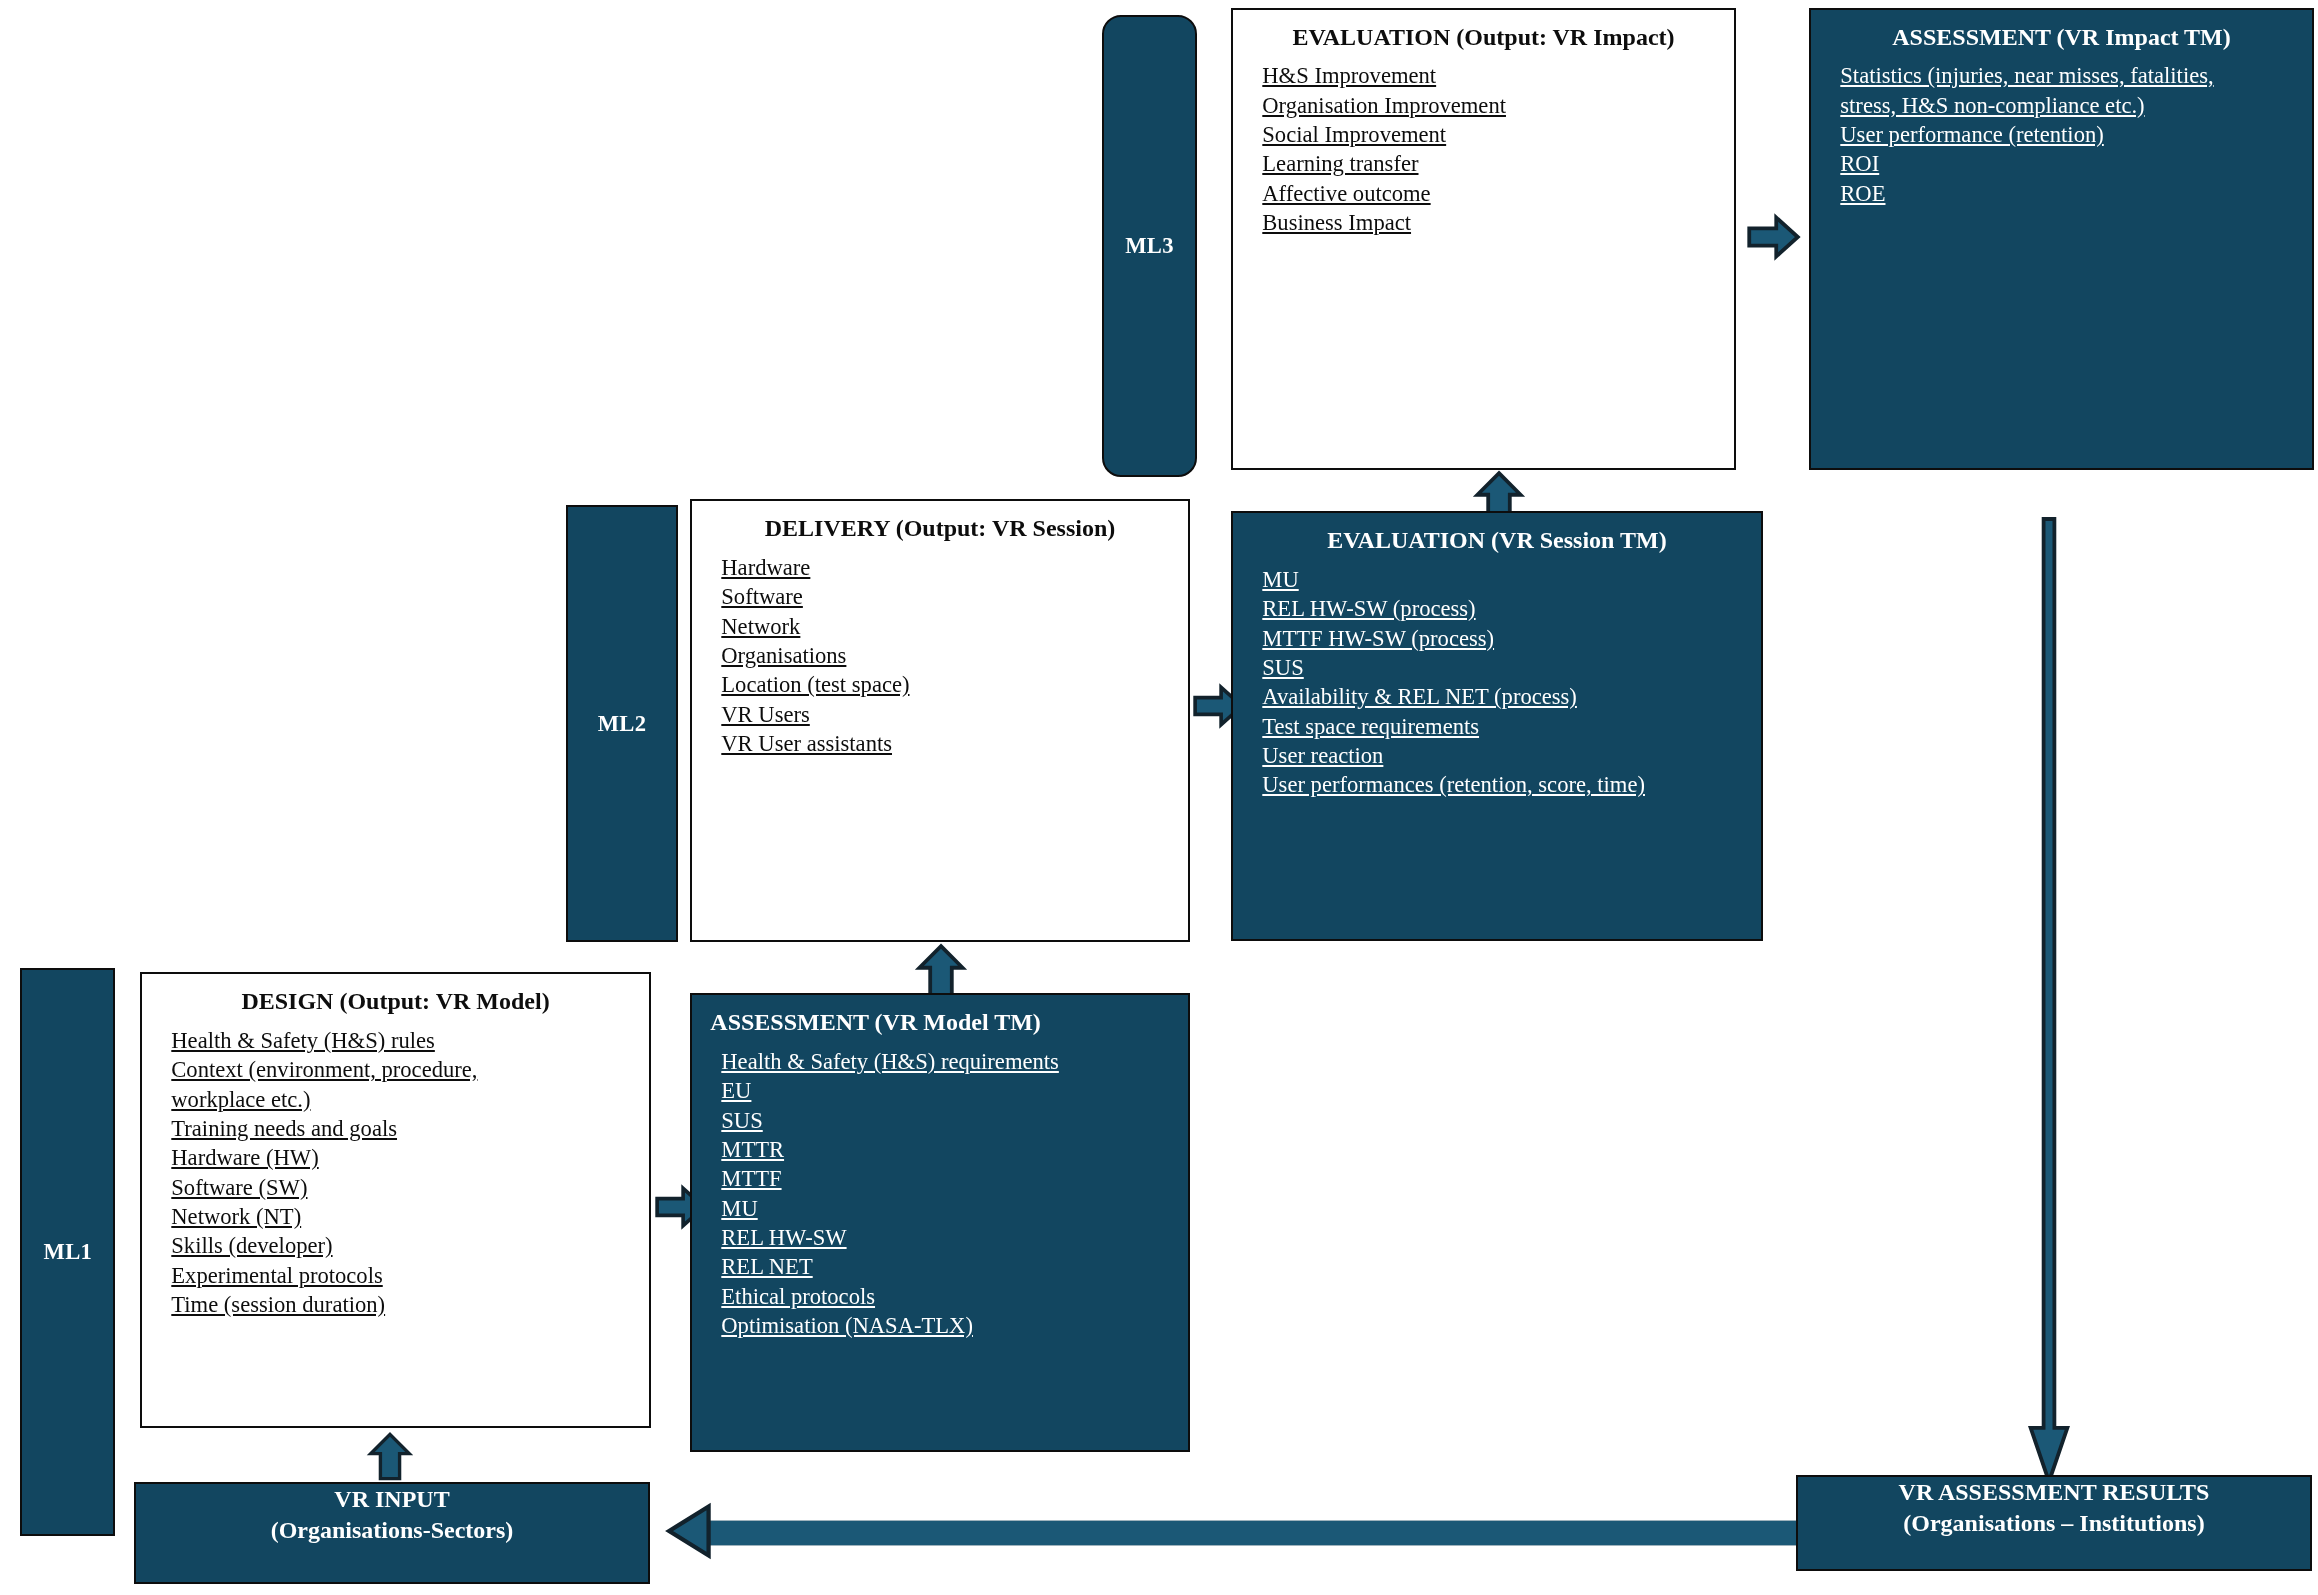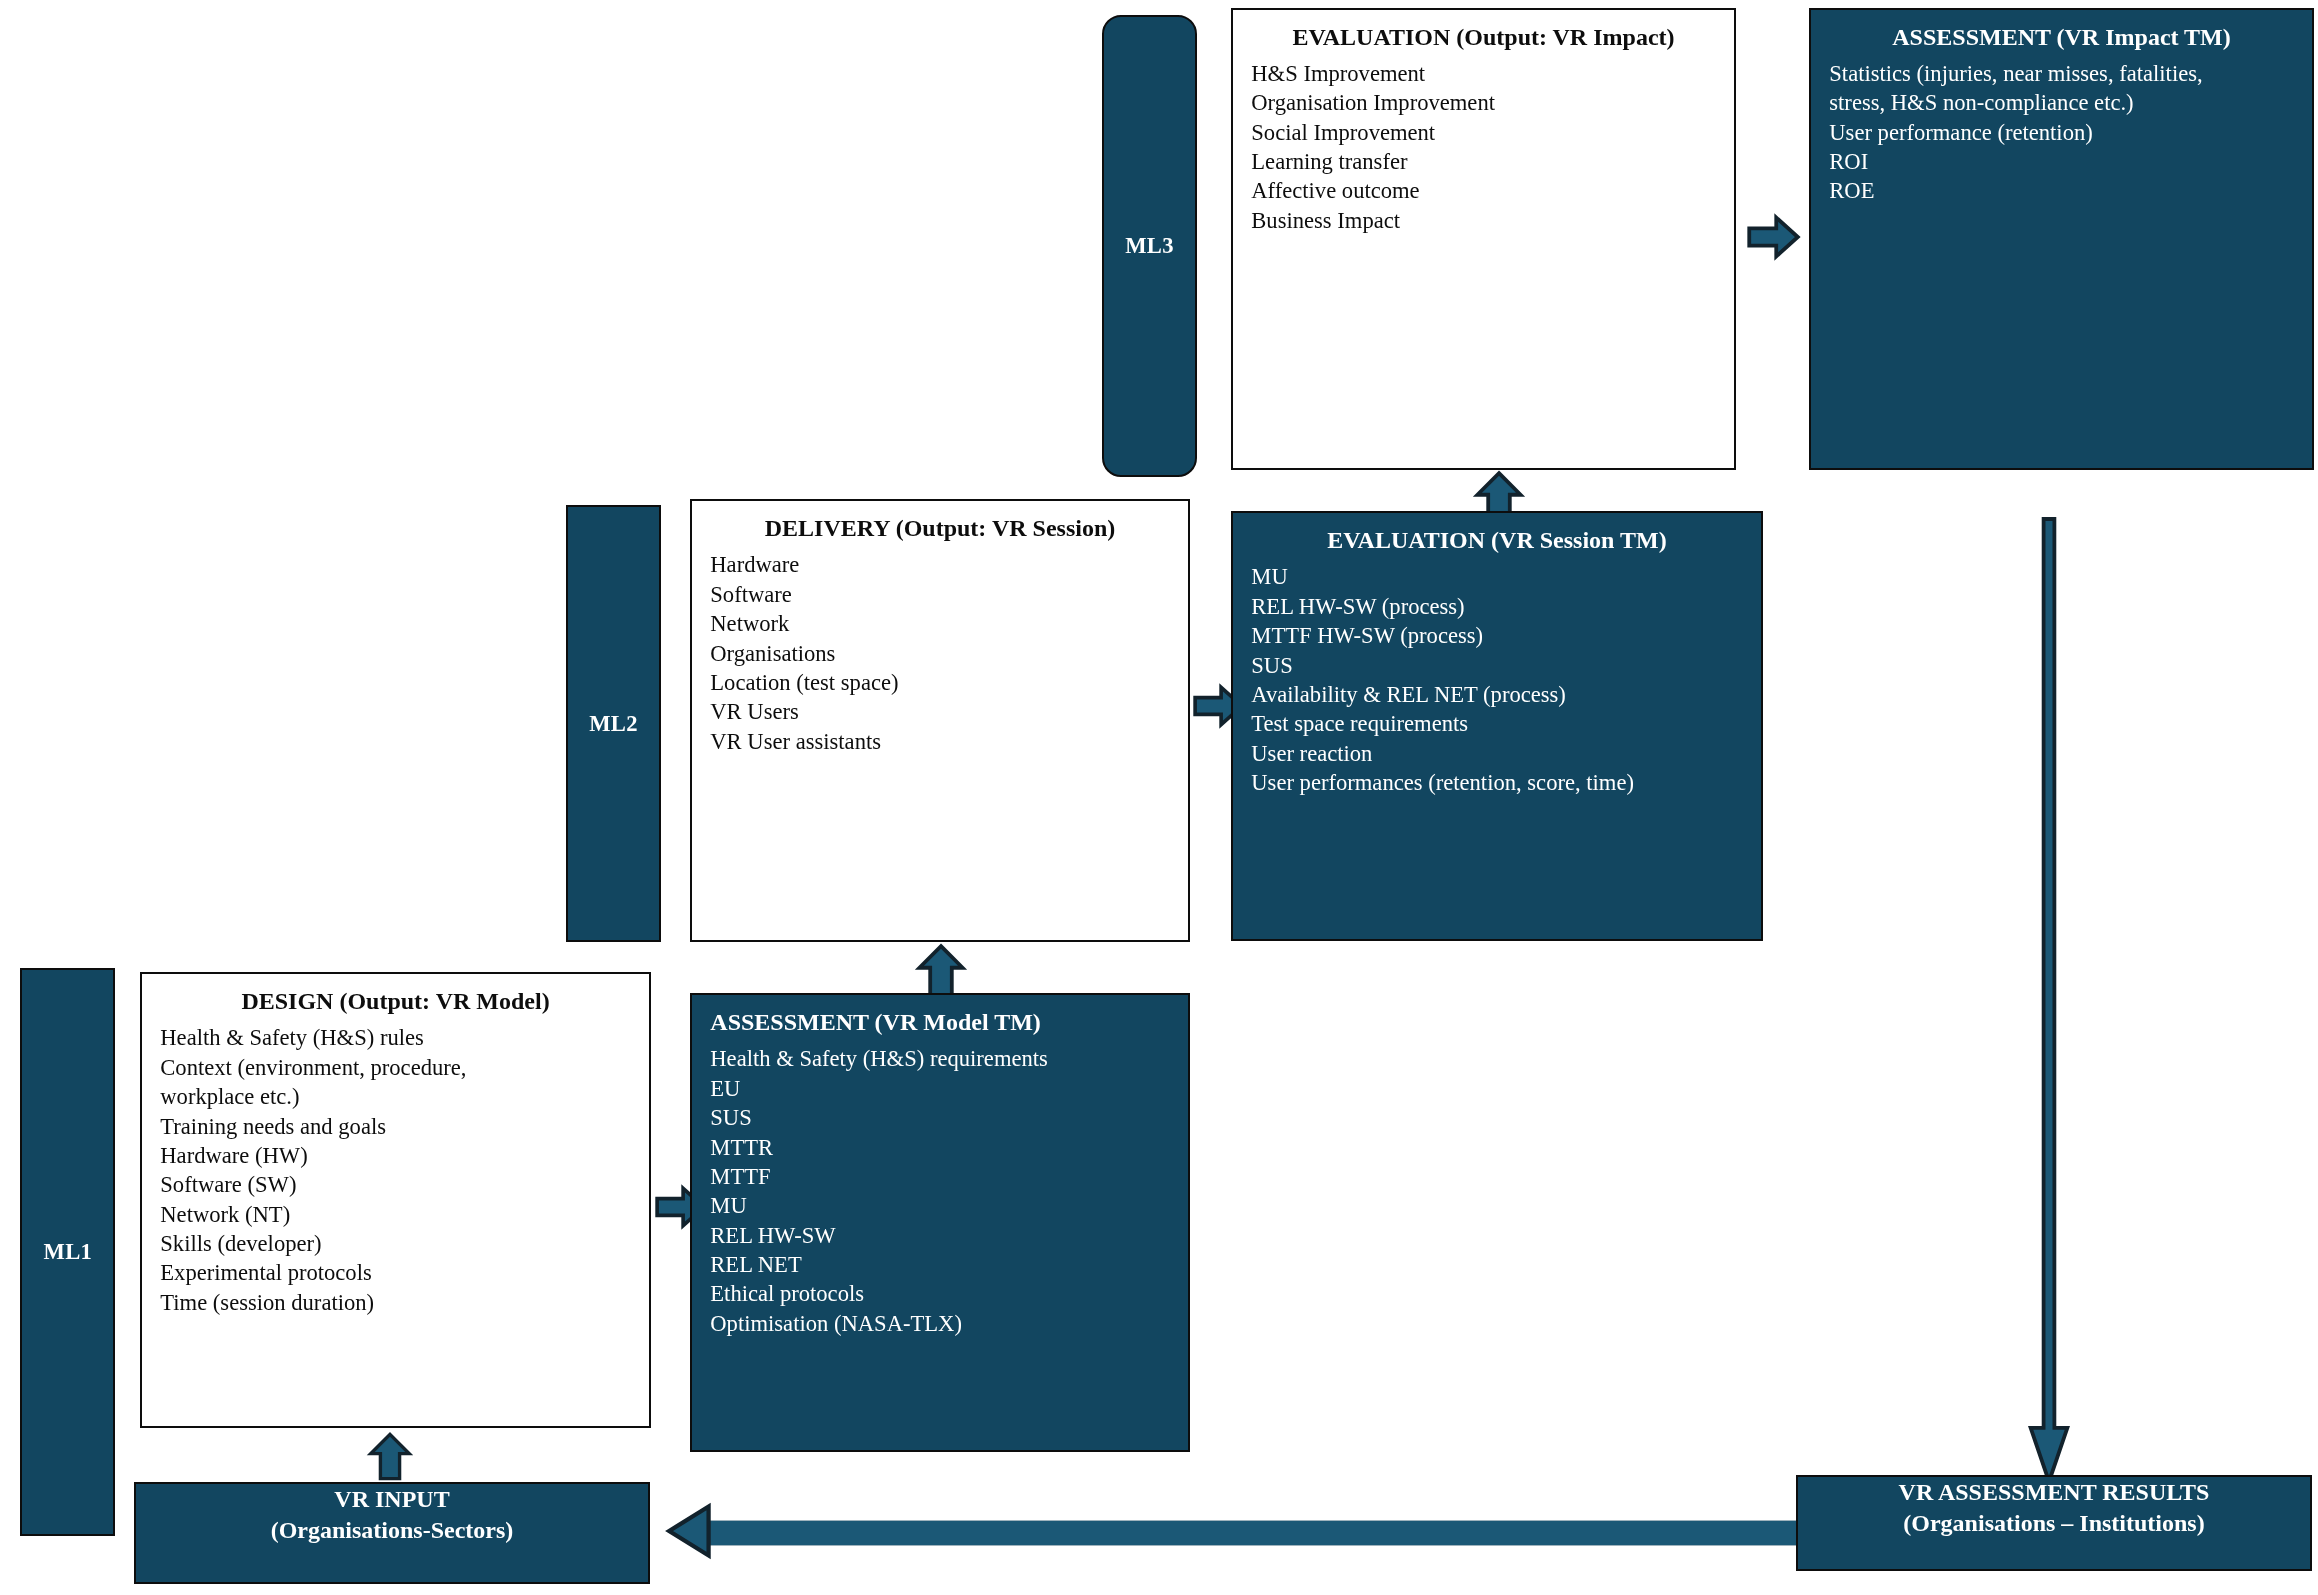--- a/index.html
+++ b/index.html
@@ -9,21 +9,21 @@
   
   .box{position:absolute;box-sizing:border-box;border:2.2px solid #0d0d0d;}
   .box.dark{background:#124660;color:#ffffff;}
   .box.light{background:#ffffff;color:#0d0d0d;}
   .mlbar{position:absolute;box-sizing:border-box;border:2.2px solid #0d0d0d;background:#124660;color:#fff;
          display:flex;align-items:center;justify-content:center;}
   .mlbar .mltxt{font-weight:bold;font-size:22.6px;letter-spacing:0.3px;}
 
   .title{text-align:center;font-weight:bold;font-size:24px;line-height:1.12;margin:0 0 8.6px 0;}
   .title.left{text-align:left;}
-  .items{list-style:none;margin:0;padding:0;}
+  .items{list-style:none;margin:11px;padding:0;text-decoration:underline;}
   .items li{font-size:22.6px;line-height:1.30;white-space:pre-wrap;}
 
   .pad{padding:14px 18.3px 10.8px 18.3px;}
 
   
   .endbox{display:flex;flex-direction:column;align-items:center;justify-content:flex-start;}
   .endbox .l1,.endbox .l2{font-size:24px;font-weight:bold;line-height:1.30;text-align:center;}
 
   
   .arrow{position:absolute;}
@@ -69,21 +69,21 @@
       <li>ROE</li>
     </ul>
   </div>
 
   <div class="arrow" style="left:1472px; top:471px; width:54px; height:54px;">
     <svg width="54" height="54" viewBox="0 0 100 100">
       <polygon points="50,4 90,44 70,44 70,96 30,96 30,44 10,44" fill="#1b5876" stroke="#12222c" stroke-width="7" stroke-linejoin="miter"></polygon>
     </svg>
   </div>
 
-  <div class="mlbar" style="left:566px; top:505px; width:95px; height:437px;">
+  <div class="mlbar" style="left:566px; top:505px; width:112px; height:437px;">
     <span class="mltxt">ML2</span>
   </div>
 
   <div class="box light pad" style="left:690px; top:499px; width:500px; height:443px;">
     <div class="title">DELIVERY (Output: VR Session)</div>
     <ul class="items">
       <li>Hardware</li>
       <li>Software</li>
       <li>Network</li>
       <li>Organisations</li>

